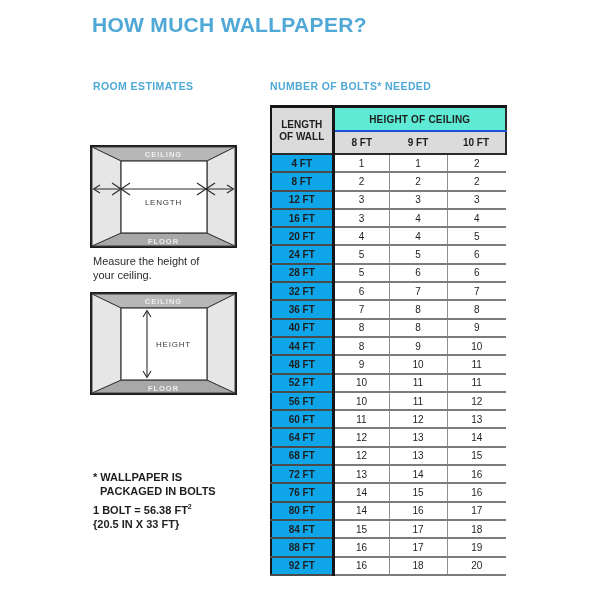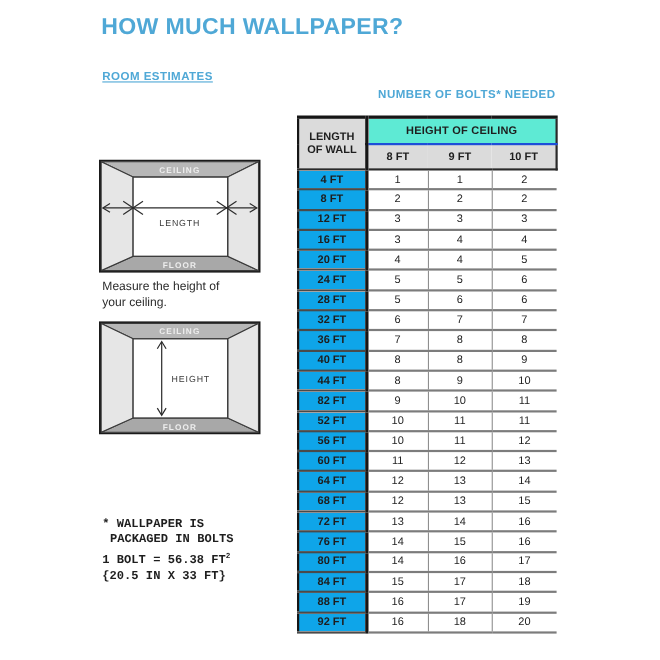--- a/index.html
+++ b/index.html
@@ -12,21 +12,21 @@
     margin:0;left:92px;top:13px;font-size:21px;font-weight:bold;
     color:#4FA8D6;letter-spacing:.3px;
   }
   .sec-head{
     margin:0;font-size:10.5px;font-weight:bold;color:#4FA8D6;letter-spacing:.4px;
   }
   .step{
     margin:0;font-size:11px;line-height:13.5px;color:#2b2b2b;white-space:pre-line;
   }
   .footnote,.boltspec{
-    margin:0;font-size:11px;line-height:13.5px;font-weight:bold;color:#1e1e1e;font-family:Liberation Mono, monospace;
+    margin:0;font-size:11px;line-height:13.5px;font-weight:bold;color:#1e1e1e;
   }
   .footnote .indent{padding-left:7px;}
   .boltspec sup{font-size:7px;vertical-align:super;line-height:0;}
   
   table.bolts{
     border-collapse:collapse;table-layout:fixed;width:235px;
     font-size:10px;color:#1e1e1e;
     border-top:3px solid #161616;border-left:2px solid #161616;
   }
   table.bolts th,table.bolts td{
@@ -57,21 +57,21 @@
   .room-label{font-size:7.5px;letter-spacing:1px;fill:#eeeeee;font-weight:bold;}
   .dim-label{font-size:8px;letter-spacing:.8px;fill:#3a3a3a;}
 </style>
 </head>
 <body>
 
 <div class="page">
 
   <h1 class="abs title">HOW MUCH WALLPAPER?</h1>
 
-  <h2 class="abs sec-head" style="left:93px;top:64px;text-decoration:underline;">ROOM ESTIMATES</h2>
+  <h2 class="abs sec-head" style="left:93px;top:80px;">ROOM ESTIMATES</h2>
 
 
   <svg class="abs" style="left:90px;top:145px;" width="147" height="103" viewBox="0 0 147 103">
     <rect x="1" y="1" width="145" height="101" fill="#ffffff" stroke="#1a1a1a" stroke-width="2"></rect>
     <polygon points="2,2 145,2 117,16 31,16" fill="#b7b7b7" stroke="#3a3a3a" stroke-width="1"></polygon>
     <polygon points="2,101 145,101 117,88 31,88" fill="#a8a8a8" stroke="#3a3a3a" stroke-width="1"></polygon>
     <polygon points="2,2 31,16 31,88 2,101" fill="#e6e6e6" stroke="#3a3a3a" stroke-width="1"></polygon>
     <polygon points="145,2 117,16 117,88 145,101" fill="#e6e6e6" stroke="#3a3a3a" stroke-width="1"></polygon>
     <rect x="31" y="16" width="86" height="72" fill="#ffffff" stroke="#3a3a3a" stroke-width="1.2"></rect>
     <text class="room-label" x="73.5" y="12" text-anchor="middle">CEILING</text>
@@ -112,21 +112,21 @@
   <div class="abs footnote" style="left:93px;top:471px;">
     <div>* WALLPAPER IS</div>
     <div class="indent">PACKAGED IN BOLTS</div>
   </div>
 
   <div class="abs boltspec" style="left:93px;top:504px;">
     <div><span>1 BOLT = 56.38 FT</span><sup>2</sup></div>
     <div>{20.5 IN X 33 FT}</div>
   </div>
 
-  <h2 class="abs sec-head" style="left:270px;top:80px;width:235px;text-align:right;">NUMBER OF BOLTS* NEEDED</h2>
+  <h2 class="abs sec-head" style="left:270px;top:80px;width:235px;text-align:left;">NUMBER OF BOLTS* NEEDED</h2>
 
   <table class="abs bolts" style="left:270px;top:105px;">
     <colgroup>
         <col style="width:62px">
         <col style="width:56px">
         <col style="width:58px">
         <col style="width:59px">
       </colgroup>
     <thead>
       <tr>
@@ -201,21 +201,21 @@
           <td class="val">8</td>
           <td class="val">9</td>
         </tr>
         <tr>
           <td class="len">44 FT</td>
           <td class="val">8</td>
           <td class="val">9</td>
           <td class="val">10</td>
         </tr>
         <tr>
-          <td class="len">82 FT</td>
+          <td class="len">48 FT</td>
           <td class="val">9</td>
           <td class="val">10</td>
           <td class="val">11</td>
         </tr>
         <tr>
           <td class="len">52 FT</td>
           <td class="val">10</td>
           <td class="val">11</td>
           <td class="val">11</td>
         </tr>

